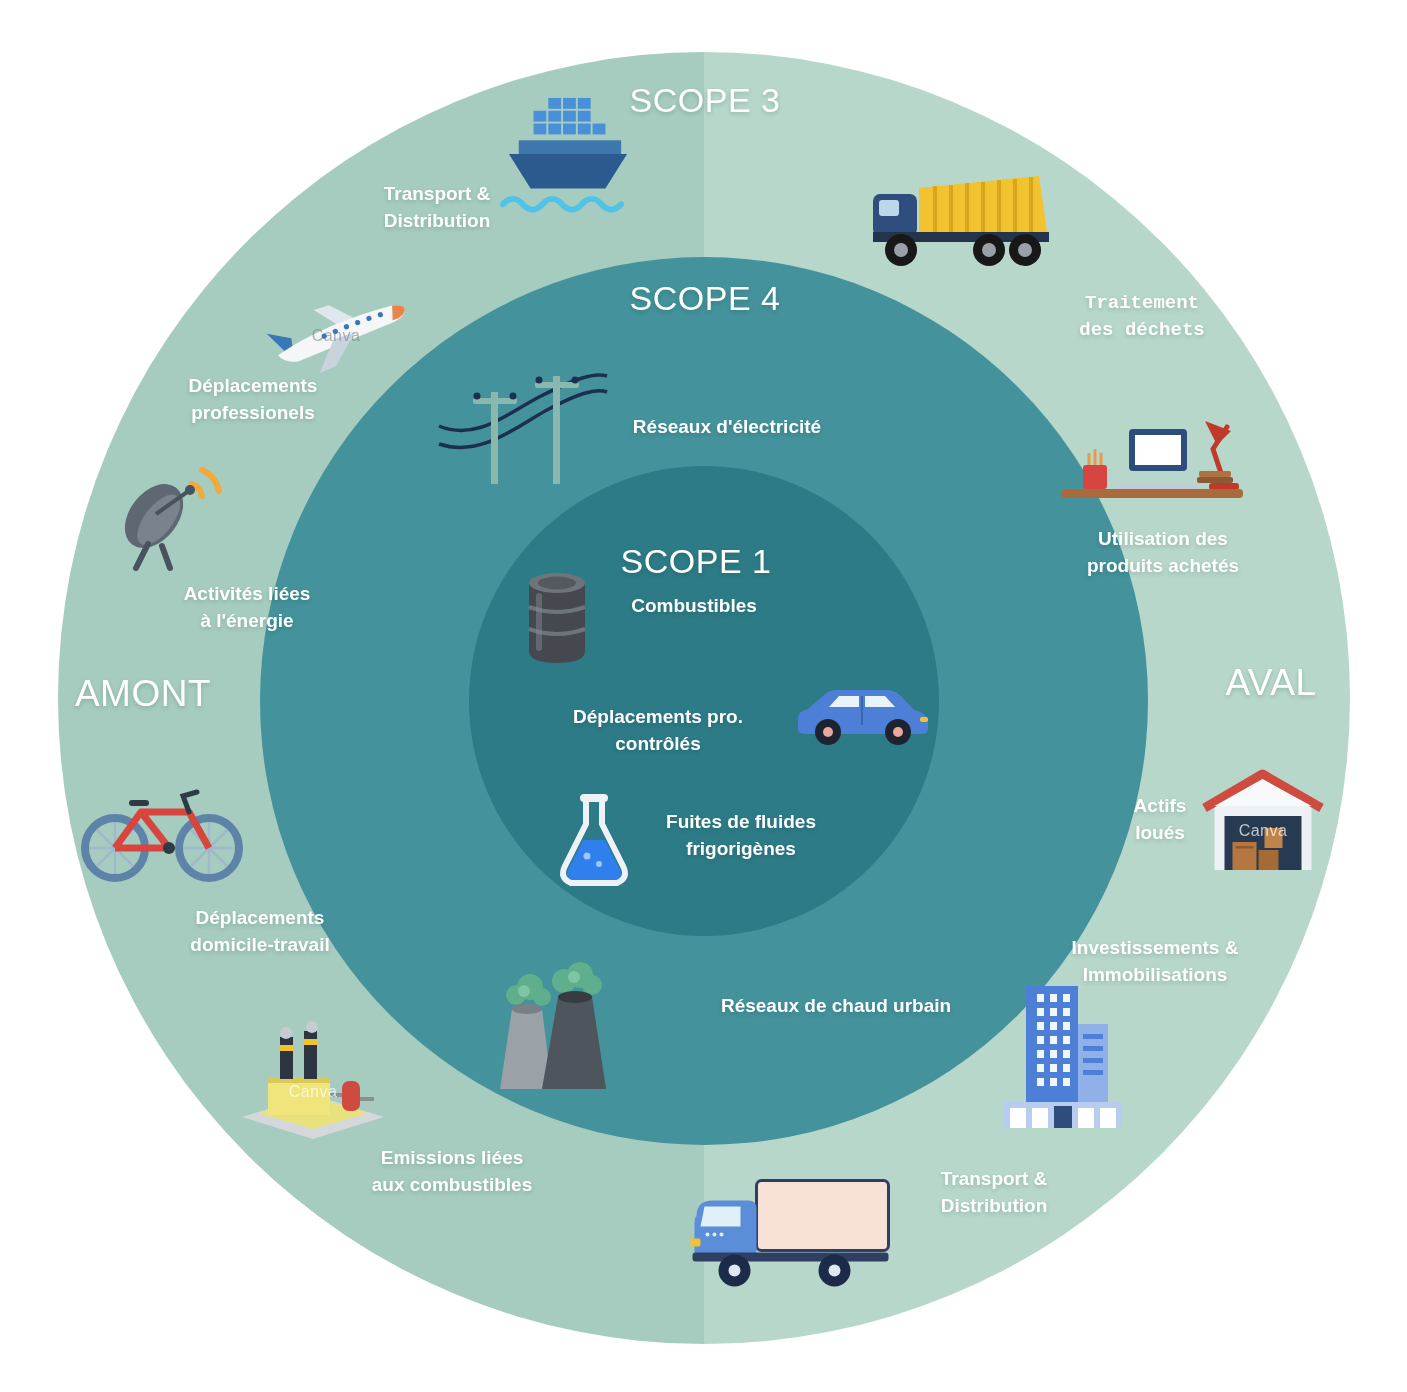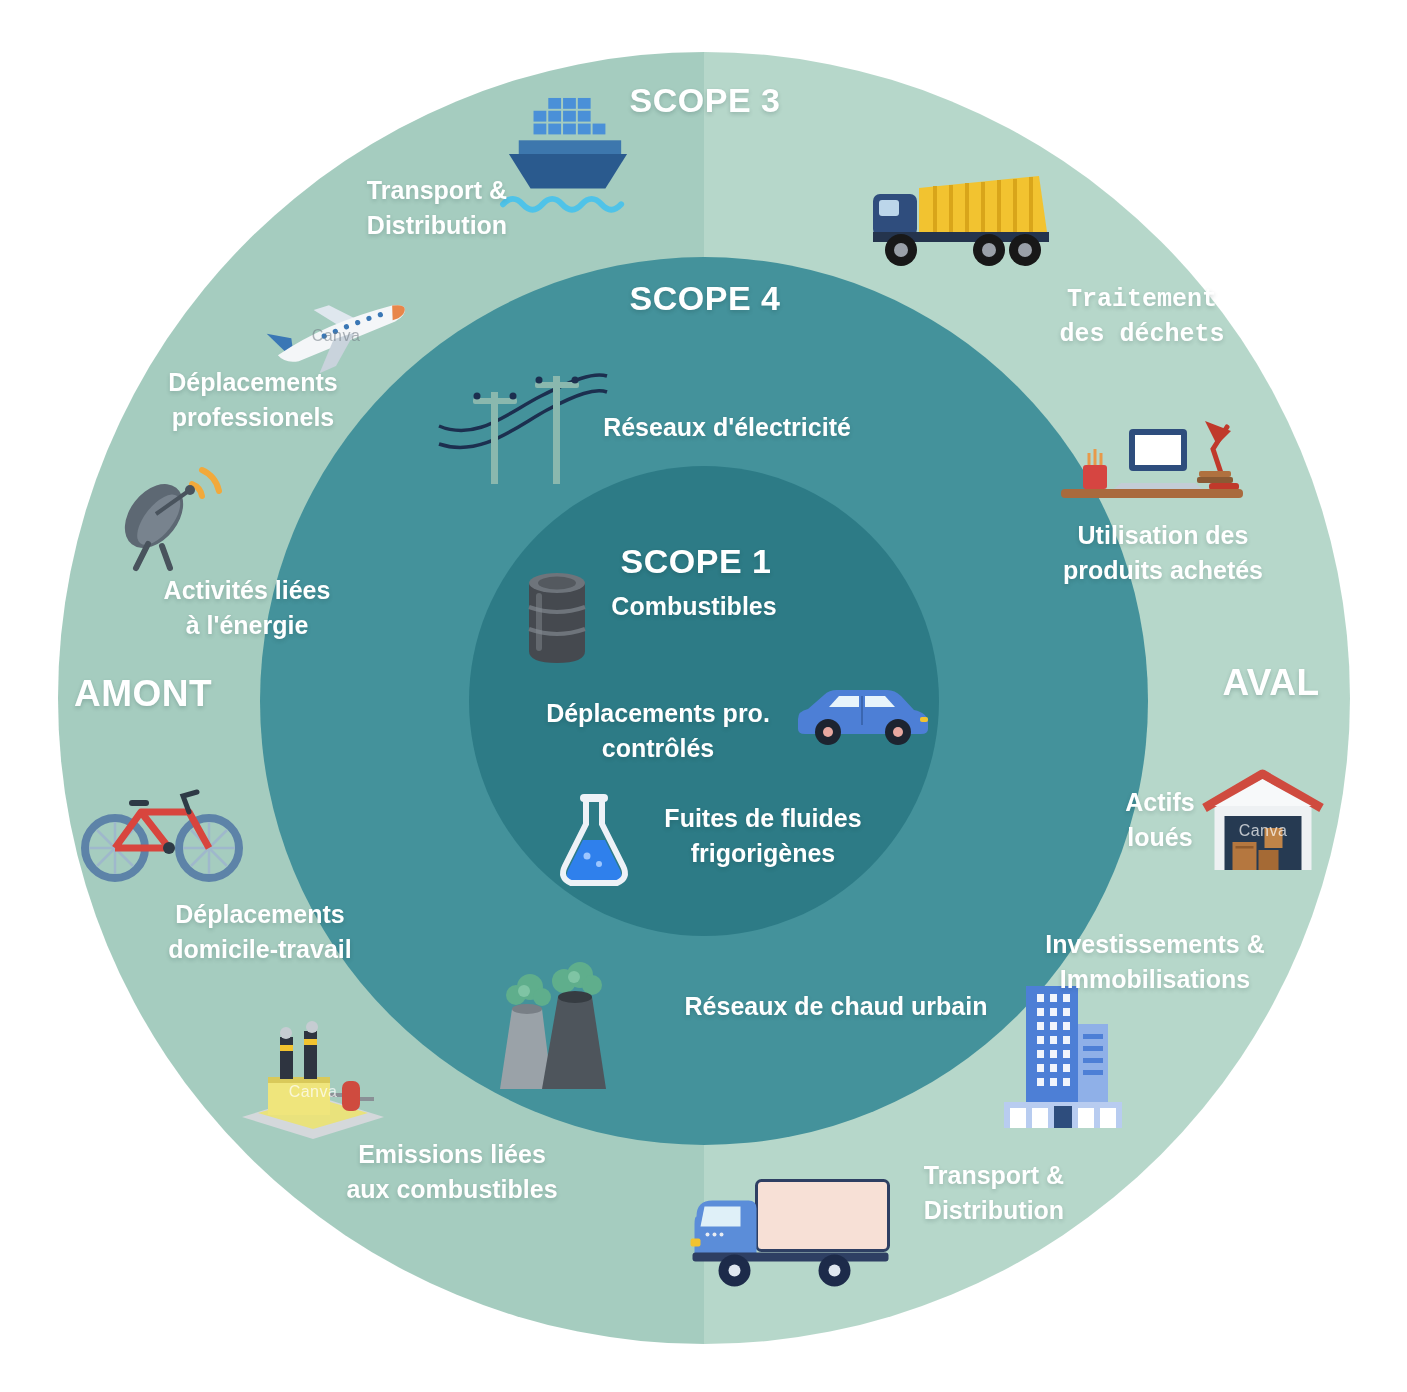--- a/index.html
+++ b/index.html
@@ -11,32 +11,32 @@
   .circle{position:absolute;border-radius:50%;}
   .outer{
     left:58px;top:52px;width:1292px;height:1292px;
     background:linear-gradient(90deg,var(--outer-left,#a5ccbf) 0 50%,var(--outer-right,#b6d7ca) 50% 100%);
   }
   .middle{left:260px;top:257px;width:888px;height:888px;background:var(--scope2-ring,#44929b);}
   .inner{left:469px;top:466px;width:470px;height:470px;background:var(--scope1-circle,#2d7b86);}
 
   .hd{
     position:absolute;transform:translate(-50%,-50%);color:var(--label-text,#fff);
-    font-weight:bold;font-size:34px;letter-spacing:.5px;white-space:nowrap;
+    font-weight:normal;font-size:34px;letter-spacing:.5px;white-space:nowrap;
     text-shadow:0 2px 4px rgba(15,45,45,.2);
   }
   .h-scope3{left:705px;top:100px;}
   .h-scope2{left:705px;top:298px;}
   .h-scope1{left:696px;top:549px;margin-top:12px;}
   .h-amont{left:143px;top:694px;font-size:37px;}
   .h-aval{left:1271px;top:683px;font-size:37px;}
 
   .label{
     position:absolute;transform:translate(-50%,-50%);color:var(--label-text,#fff);
-    font-weight:bold;font-size:25px;line-height:1.4;text-align:center;
+    font-weight:bold;font-size:19px;line-height:1.4;text-align:center;
     white-space:pre-line;text-shadow:0 2px 4px rgba(15,45,45,.18);
   }
   .icon{position:absolute;transform:translate(-50%,-50%);}
   .icon svg{width:100%;height:100%;display:block;overflow:visible;}
   .item{display:contents;}
   .wm{
     position:absolute;left:50%;top:58%;transform:translate(-50%,-50%);
     font-size:16px;color:rgba(255,255,255,.7);letter-spacing:.5px;pointer-events:none;font-weight:normal;
   }
   .wm-dark{color:rgba(110,120,130,.55);}
@@ -66,21 +66,21 @@
   .l-energie{left:247px;top:608px;}
   .l-actifs{left:1160px;top:820px;}
   .l-domicile{left:260px;top:932px;}
   .l-invest{left:1155px;top:962px;}
   .l-emissions{left:452px;top:1172px;}
   .l-tdr{left:994px;top:1193px;}
   .l-electricite{left:727px;top:406px;margin-top:21px;}
   .l-chaud{left:803px;top:1006px;margin-left:33px;}
   .l-combustibles{left:694px;top:606px;}
   .l-controles{left:658px;top:731px;text-align:center;}
-  .l-fuites{left:763px;top:836px;}
+  .l-fuites{left:741px;top:836px;}
 </style>
 </head>
 <body>
 
 <div class="canvas">
 
   
   <div class="circle outer"></div>
   <div class="circle middle"></div>
   <div class="circle inner"></div>

